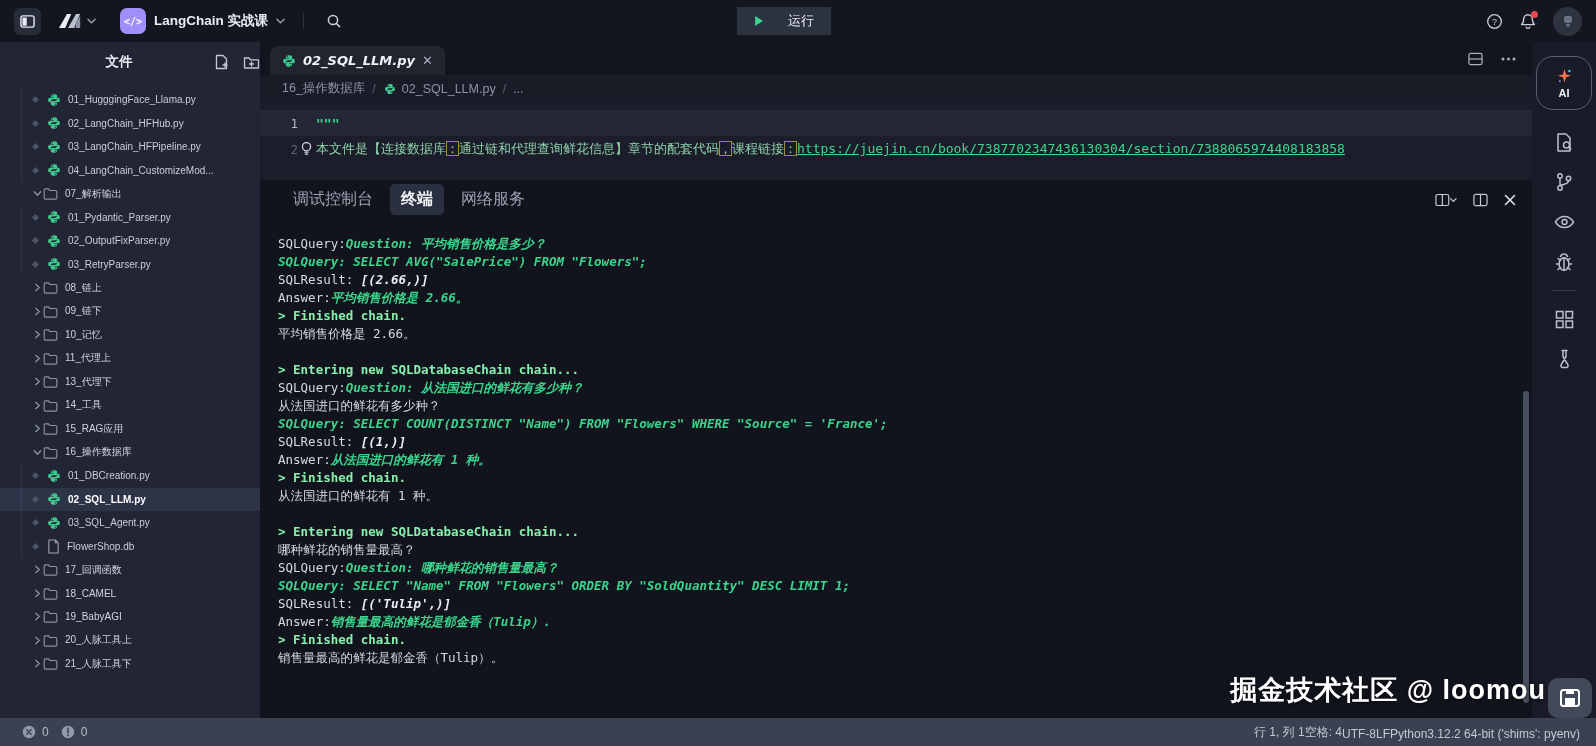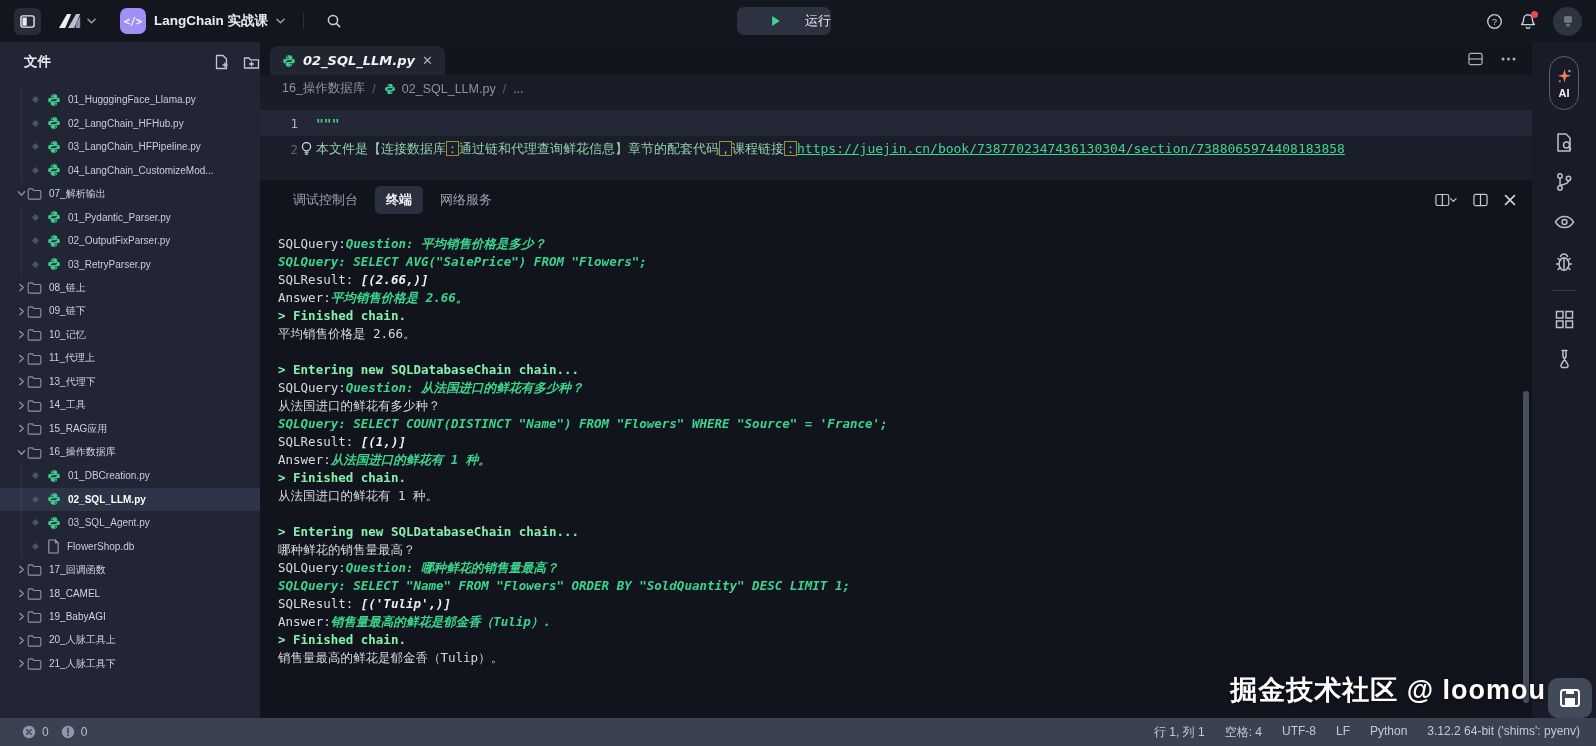--- a/index.html
+++ b/index.html
@@ -15,36 +15,36 @@
 
   
   .topbar { position:absolute; top:0; left:0; right:0; height:42px; background:#14161f; display:flex; align-items:center; z-index:5; }
   .tb-left { display:flex; align-items:center; gap:10px; padding-left:14px; }
   .tb-btn { width:27px; height:27px; border-radius:6px; background:#272c3a; display:flex; align-items:center; justify-content:center; cursor:pointer; }
   .logo-wrap { display:flex; align-items:center; gap:4px; margin-left:6px; }
   .proj-chip { display:flex; align-items:center; gap:8px; margin-left:14px; }
   .code-badge { width:26px; height:26px; border-radius:7px; background:#a18ff8; color:#fff; font-weight:bold; font-size:10px; display:flex; align-items:center; justify-content:center; font-family:"DejaVu Sans Mono",monospace; }
   .proj-name { font-weight:bold; font-size:13.5px; color:#e9ecf3; }
   .tb-sep { width:1px; height:16px; background:#2c3140; margin:0 12px 0 8px; }
-  .run-btn { position:absolute; left:737px; top:7px; width:94px; height:28px; background:#2c3240; border-radius:7px; display:flex; align-items:center; justify-content:flex-end; gap:24px; cursor:pointer; }
+  .run-btn { position:absolute; left:737px; top:7px; width:94px; height:28px; background:#2c3240; border-radius:0; display:flex; align-items:center; justify-content:center; gap:24px; cursor:pointer; }
   .run-label { color:#e9ecf3; font-size:13px; }
   .tb-right { position:absolute; right:14px; top:0; height:42px; display:flex; align-items:center; gap:17px; }
   .bell-wrap { position:relative; }
   .bell-dot { position:absolute; top:-2px; right:-2px; width:7px; height:7px; border-radius:50%; background:#e5484d; }
   .avatar { width:29px; height:29px; border-radius:50%; background:#2e3340; display:flex; align-items:center; justify-content:center; }
 
   
-  .sidebar { position:absolute; top:42px; left:0; width:276px; bottom:28px; background:#222634; overflow:hidden; }
+  .sidebar { position:absolute; top:42px; left:0; width:276px; bottom:28px; background:#222634; overflow:hidden;text-align:center; }
   .sb-header { height:40px; display:flex; align-items:center; padding:0 16px 0 24px; }
   .sb-title { font-weight:bold; font-size:13.5px; color:#e4e8f0; flex:1; }
   .sb-actions { display:flex; gap:14px; }
   .sb-actions .icon { cursor:pointer; }
   .tree { position:absolute; top:46px; left:0; right:0; bottom:0; }
   .tree-row { height:23.5px; display:flex; align-items:center; cursor:pointer; position:relative; white-space:nowrap; }
-  .tree-row.folder { padding-left:15px; }
+  .tree-row.folder { padding-left:31px; }
   .tree-row.file-row { padding-left:33px; }
   .tree-row.file-row::before { content:''; position:absolute; left:21px; top:0; bottom:0; border-left:1px solid #2e3343; }
   .tree-row.selected { background:#2e3447; }
   .tree-row.selected::before { border-left-color:#39405a; }
   .tree-label { margin-left:7px; color:#c7cdd9; font-size:10px; }
   .tree-row.folder .tree-label { color:#ced4e0; }
   .tree-row.selected .tree-label { color:#ffffff; font-weight:bold; }
   .chev { width:12px; display:inline-flex; justify-content:center; transition:none; }
   .chev.open svg { transform:rotate(90deg); }
   .bullet { width:5px; height:5px; background:#4c5468; transform:rotate(45deg); margin-right:9px; flex:none; }
@@ -70,48 +70,48 @@
   .seg-str { color:#3ed68f; font-weight:bold; }
   .seg-doc { color:#8ed0aa; }
   .seg-boxed { color:#8ed0aa; box-shadow:inset 0 0 0 1px #9d8f35; }
   .seg-link { color:#3ed68f; text-decoration:underline; cursor:pointer; }
   .bulb { position:absolute; left:40px; top:5px; }
 
   
   .panel { flex:1; background:#12141d; border-top:1px solid #23273300; display:flex; flex-direction:column; position:relative; }
   .panel-header { height:37px; display:flex; align-items:center; padding:0 16px 0 22px; flex:none; }
   .panel-tabs { display:flex; align-items:center; gap:6px; flex:1; }
-  .ptab { padding:5px 11px; border-radius:5px; color:#9aa1b2; font-size:13px; cursor:pointer; }
+  .ptab { padding:5px 11px; border-radius:5px; color:#9aa1b2; font-size:16px; cursor:pointer; }
   .ptab.active { background:#2b3040; color:#f0f2f7; font-weight:bold; }
   .panel-actions { display:flex; align-items:center; gap:16px; }
   .panel-actions .icon { cursor:pointer; }
   .terminal { flex:1; padding:17px 0 0 18px; font-family:"DejaVu Sans Mono",monospace; font-size:12.5px; overflow:hidden; }
   .tl { height:18px; line-height:18px; white-space:pre; }
   .s-p  { color:#d4d9e3; }
   .s-b  { color:#86efac; font-weight:bold; }
   .s-g  { color:#3bd48c; font-style:italic; font-weight:bold; }
   .s-r  { color:#eaedf4; font-style:italic; font-weight:bold; }
   .s-d  { color:#6b7486; }
   .s-ar { color:#3bd48c; font-weight:bold; }
   .s-dir{ color:#2f8bfd; font-weight:bold; }
   .s-cur{ display:inline-block; width:8px; height:14px; background:#c9ced8; vertical-align:-2px; }
   .term-scrollbar { position:absolute; right:3px; top:210px; width:6px; height:312px; border-radius:3px; background:#474e5e; cursor:pointer; }
 
   
   .rightbar { position:absolute; right:0; top:42px; width:64px; bottom:28px; background:#191c28; display:flex; flex-direction:column; align-items:center; padding-top:14px; }
-  .ai-pill { width:30px; height:54px; border:1px solid #596174; border-radius:17px; display:flex; flex-direction:column; align-items:center; justify-content:center; gap:2px; cursor:pointer; margin-bottom:12px; }
+  .ai-pill { width:56px; height:54px; border:1px solid #596174; border-radius:17px; display:flex; flex-direction:column; align-items:center; justify-content:center; gap:2px; cursor:pointer; margin-bottom:12px; }
   .ai-label { font-size:11px; font-weight:bold; color:#f0f2f7; }
   .rb-icon { width:24px; height:24px; display:flex; align-items:center; justify-content:center; margin:8px 0; cursor:pointer; }
   .rb-divider { width:26px; height:1px; background:#353b4a; margin:8px 0; }
 
   
   .statusbar { position:absolute; left:0; right:0; bottom:0; height:28px; background:#3a4150; display:flex; align-items:center; justify-content:space-between; padding:0 16px 0 22px; font-size:12px; color:#c3cad6; z-index:6; }
   .sb-problems { display:flex; align-items:center; gap:6px; cursor:pointer; }
   .sb-problems .cnt { color:#b7bdca; margin-right:6px; }
-  .status-right { display:flex; align-items:flex-start; gap:20px; }
+  .status-right { display:flex; align-items:flex-end; }
   .status-item { cursor:pointer; white-space:nowrap; }
 
   
   .watermark { position:absolute; right:50px; bottom:38px; font-size:27px; font-weight:bold; color:#ffffff; text-shadow:0 1px 4px rgba(0,0,0,.55); z-index:7; letter-spacing:1px; }
   .wm-badge { position:absolute; right:4px; bottom:28px; width:44px; height:40px; border-radius:10px; background:rgba(74,82,97,.85); display:flex; align-items:center; justify-content:center; z-index:6; }
 </style>
 </head>
 <body>
 
 <div class="topbar">

